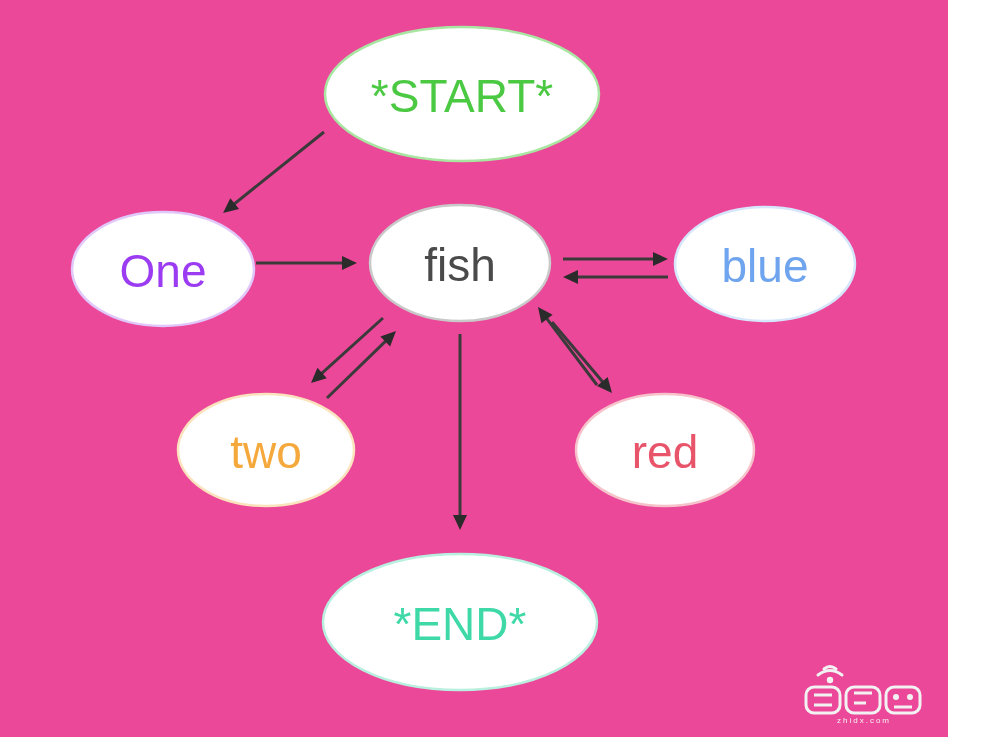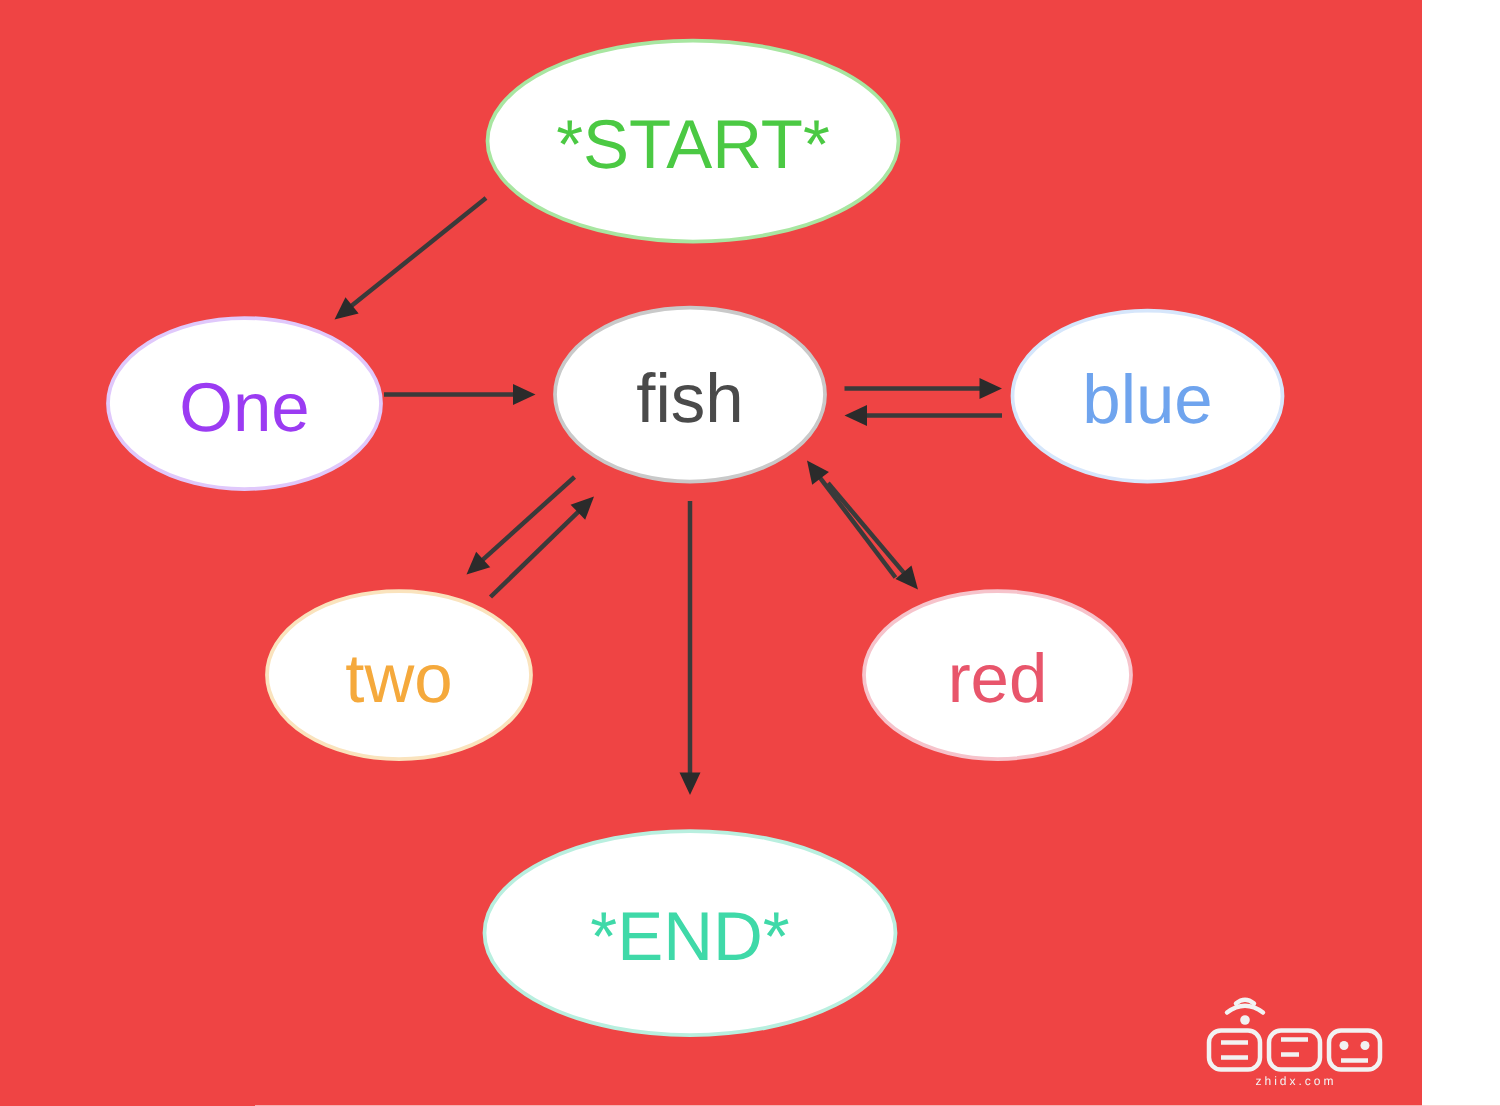--- a/index.html
+++ b/index.html
@@ -7,21 +7,21 @@
     padding: 0;
     background: #ffffff;
   }
   body {
     font-family: "Liberation Sans", sans-serif;
   }
   #canvas {
     position: relative;
     width: 948px;
     height: 737px;
-    background: #ef4444;
+    background: #ec4899;
     overflow: hidden;
   }
   #graph-svg {
     position: absolute;
     top: 0;
     left: 0;
     width: 1000px;
     height: 737px;
     display: block;
   }

